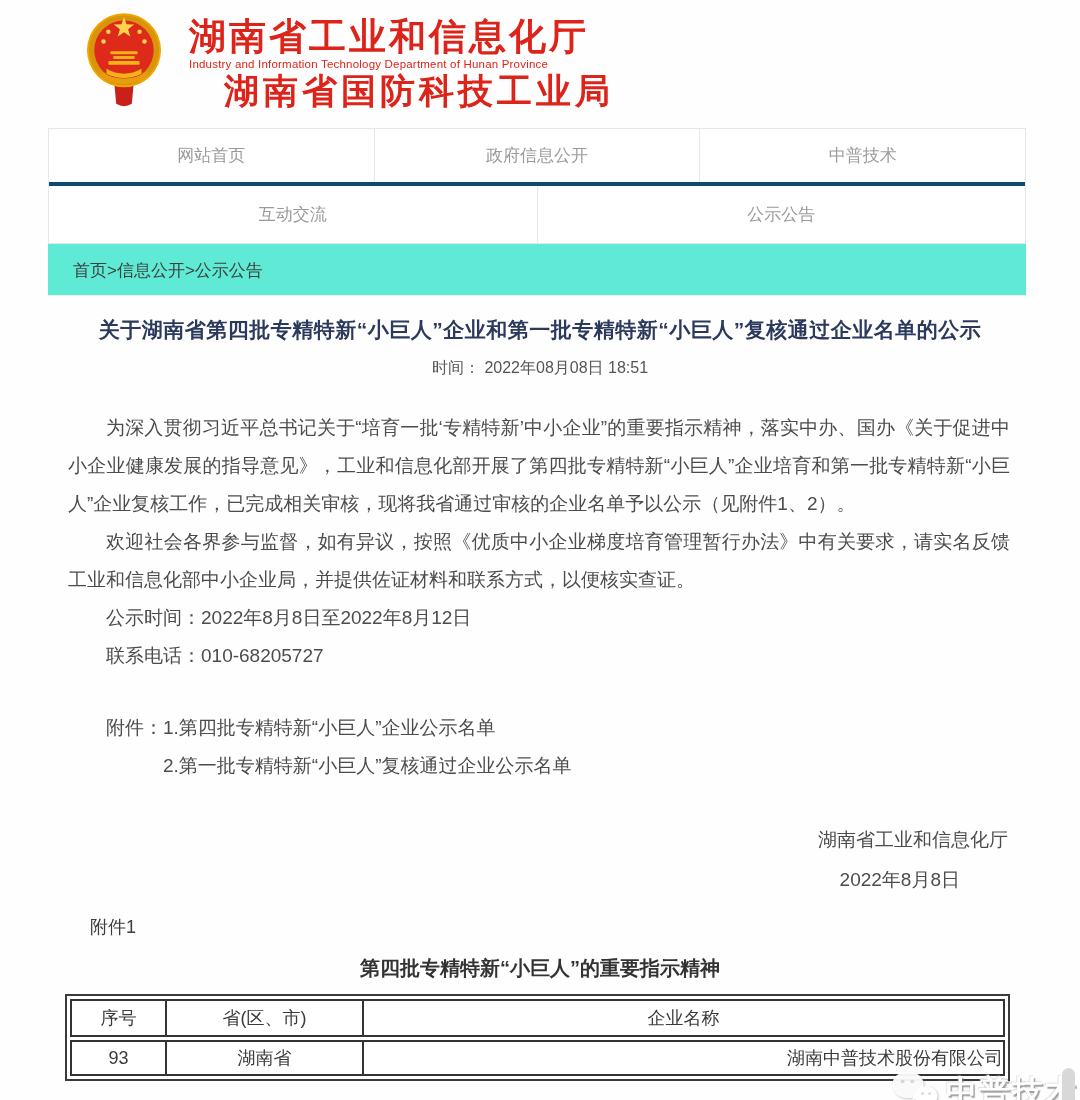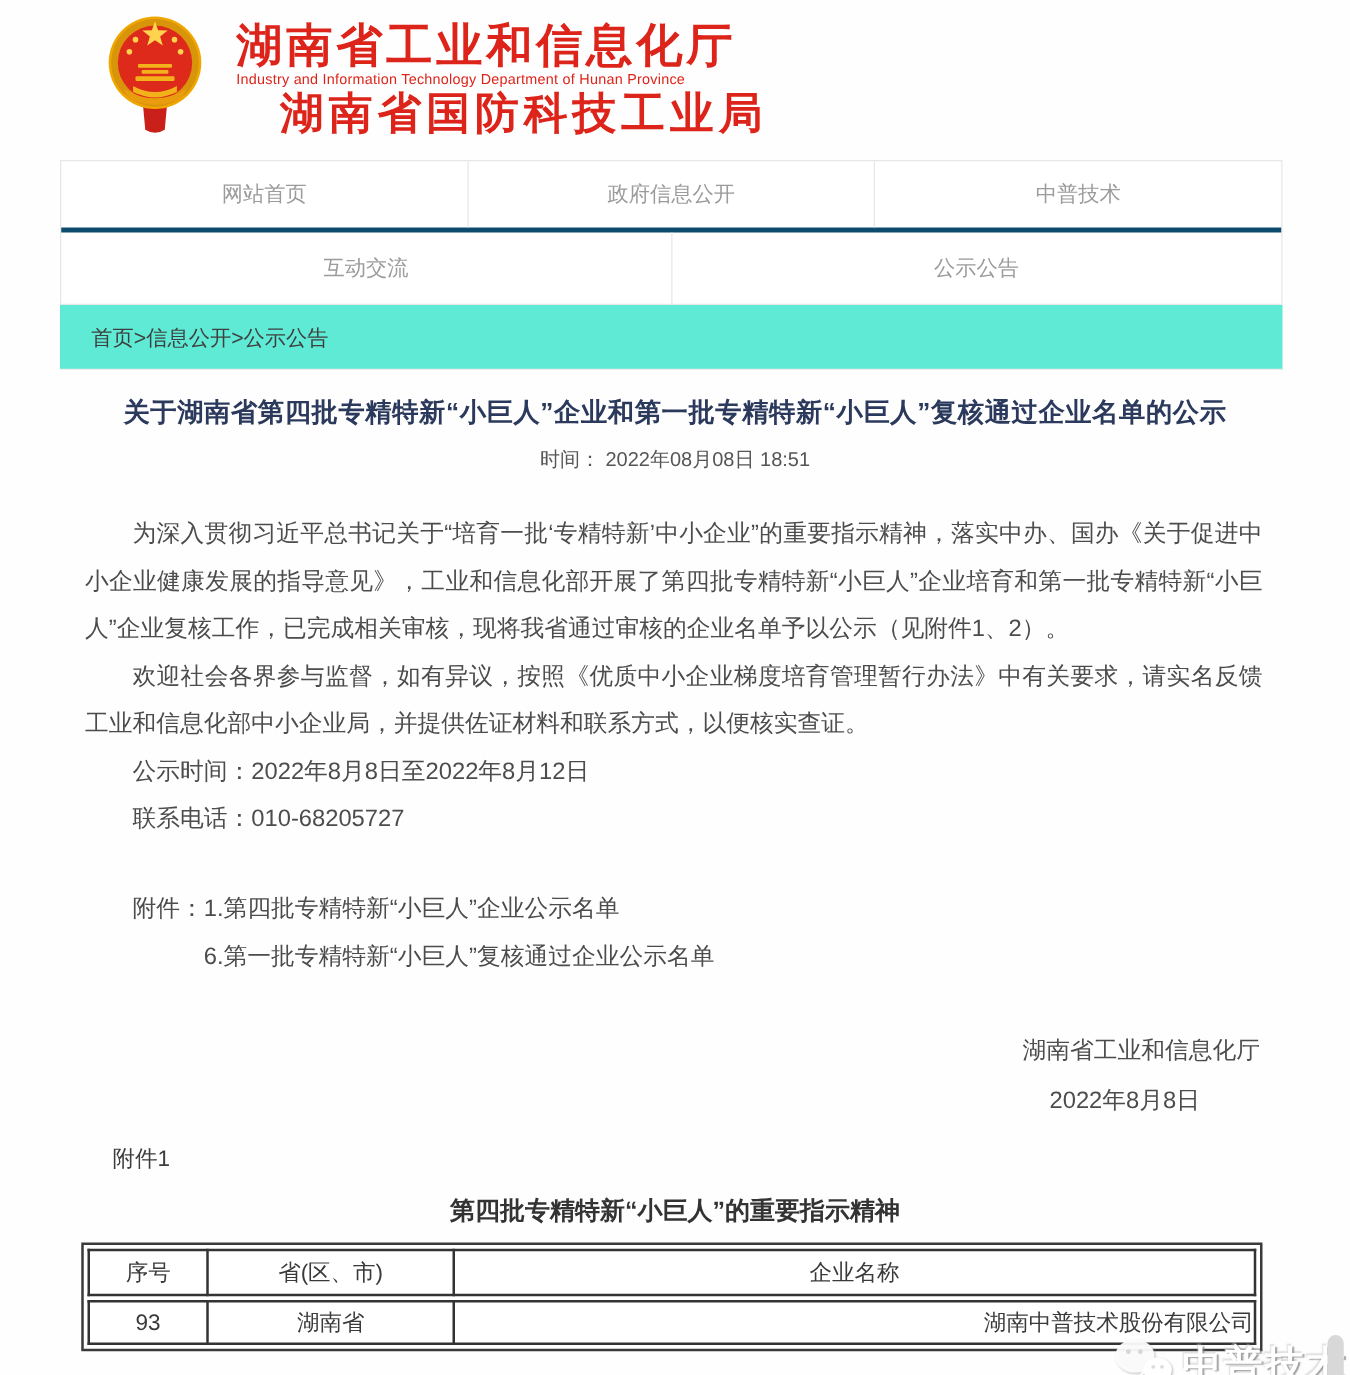--- a/index.html
+++ b/index.html
@@ -121,21 +121,21 @@
     <h1 class="doc-title">关于湖南省第四批专精特新“小巨人”企业和第一批专精特新“小巨人”复核通过企业名单的公示</h1>
     <div class="doc-time">时间： 2022年08月08日 18:51</div>
 
     <div class="doc-body">
       <p class="indent2">为深入贯彻习近平总书记关于“培育一批‘专精特新’中小企业”的重要指示精神，落实中办、国办《关于促进中小企业健康发展的指导意见》，工业和信息化部开展了第四批专精特新“小巨人”企业培育和第一批专精特新“小巨人”企业复核工作，已完成相关审核，现将我省通过审核的企业名单予以公示（见附件1、2）。</p>
       <p class="indent2">欢迎社会各界参与监督，如有异议，按照《优质中小企业梯度培育管理暂行办法》中有关要求，请实名反馈工业和信息化部中小企业局，并提供佐证材料和联系方式，以便核实查证。</p>
       <p class="indent2">公示时间：2022年8月8日至2022年8月12日</p>
       <p class="indent2">联系电话：010-68205727</p>
       <div class="attachments">
         <p class="indent2">附件：1.第四批专精特新“小巨人”企业公示名单</p>
-        <p class="indent5">6.第一批专精特新“小巨人”复核通过企业公示名单</p>
+        <p class="indent5">2.第一批专精特新“小巨人”复核通过企业公示名单</p>
       </div>
     </div>
 
     <div class="signature">
       <div class="sig-org">湖南省工业和信息化厅</div>
       <div class="sig-date">2022年8月8日</div>
     </div>
 
     <div class="att1-label">附件1</div>
     <div class="table-title">第四批专精特新“小巨人”的重要指示精神</div>

